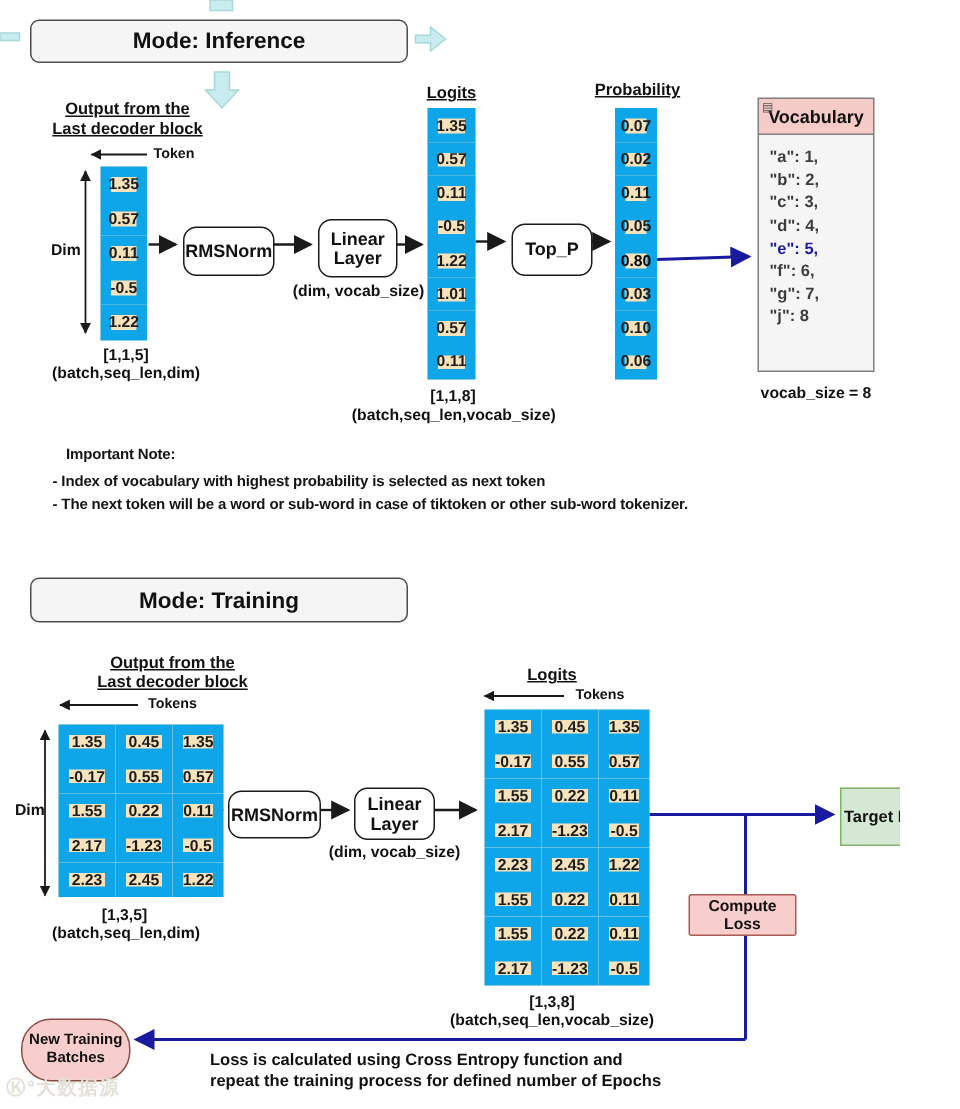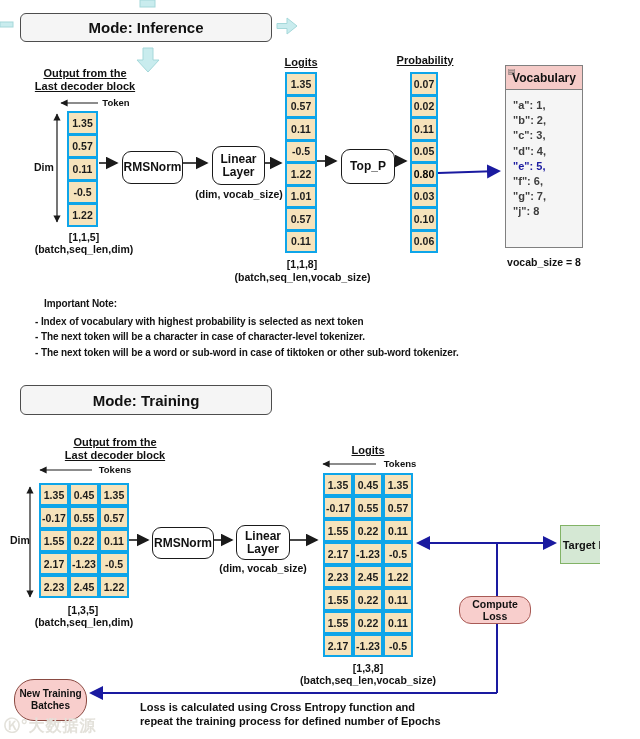--- a/index.html
+++ b/index.html
@@ -7,41 +7,41 @@
           font-family:"Liberation Sans","DejaVu Sans",sans-serif;color:#111;}
   .abs{position:absolute;}
   .ctr{display:flex;align-items:center;justify-content:center;text-align:center;}
   .overlay{position:absolute;left:0;top:0;pointer-events:none;}
   .flow{stroke:#1a1a1a;stroke-width:1.6;}
   .axis{stroke:#1a1a1a;stroke-width:1.2;}
   .blue{stroke:#1a1aa0;stroke-width:2;}
   .cy{fill:#c9ecee;stroke:#a5d8da;stroke-width:1;}
   .modebox{background:#f5f5f5;border:1.5px solid #4d4d4d;border-radius:6px;font-weight:bold;font-size:15px;}
   .wbox{background:#fff;border:1.6px solid #1a1a1a;border-radius:9px;font-weight:bold;font-size:12px;line-height:13px;}
-  .cell{background:#f6e3bb;border:2px solid #0ea5e9;color:#1c1c1c;font-weight:bold;font-size:10.5px;
+  .cell{background:#f6e3bb;border:7px solid #0ea5e9;color:#1c1c1c;font-weight:bold;font-size:10.5px;
         display:flex;align-items:center;justify-content:center;box-sizing:border-box;}
   .vcol{display:flex;flex-direction:column;}
   .vcol .cell + .cell{margin-top:-1px;}
   .c24 .cell{height:24px;} .c235 .cell{height:23.5px;}
   .grid3{display:grid;grid-template-columns:repeat(3,1fr);}
   .grid3 .cell{height:23px;}
   .cell.hl{font-weight:800;color:#000;}
   .lbl{font-size:10.5px;font-weight:bold;color:#111;text-align:center;}
   .h11{font-size:11px;font-weight:bold;line-height:12.5px;text-decoration:underline;}
   .axislbl{background:#fff;font-size:9.5px;font-weight:bold;margin-left:32px;}
   .vocabbox{background:#f5f5f5;border:1.2px solid #808080;}
   .vocabhdr{background:#f5cbc8;border-bottom:1.2px solid #808080;font-weight:bold;font-size:12px;}
   .ventry{display:block;font-size:11px;font-weight:700;color:#3d3d3d;line-height:15.2px;white-space:nowrap;}
   .ventry.sel{color:#1a1aa0;font-weight:800;}
-  .pinkbox{background:#f8cecc;border:1.5px solid #a85a55;border-radius:12px;font-weight:bold;}
+  .pinkbox{background:#f8cecc;border:1.5px solid #a85a55;border-radius:2px;font-weight:bold;}
   .greenbox{background:#d5e8d4;border:1.5px solid #82b366;border-radius:0;font-weight:bold;font-size:11px;}
   .notes{font-size:10px;font-weight:bold;letter-spacing:-0.1px;line-height:15.5px;color:#141414;}
   .wm{color:#c6c6c6;font-size:19px;letter-spacing:1px;white-space:nowrap;display:flex;align-items:center;gap:6px;}
   .wmicon{width:22px;height:22px;border-radius:50%;background:linear-gradient(135deg,#c2c2c2 0%,#adadad 60%,#bdbdbd 100%);flex:none;}
-  .cornerwm{color:#e3e1da;font-size:16px;font-weight:bold;letter-spacing:1px;white-space:nowrap;}
+  .cornerwm{color:#e3e1da;font-size:13px;font-weight:bold;letter-spacing:1px;white-space:nowrap;}
   .vicon{font-size:8px;color:#555;line-height:8px;}
 </style>
 </head>
 <body>
 
 <div class="canvas">
 
   <svg class="overlay" width="640" height="739">
     <defs>
       <marker id="mB" markerWidth="9" markerHeight="9" refX="7" refY="4" orient="auto-start-reverse">
@@ -151,21 +151,20 @@
       <span class="ventry">"f": 6,</span>
       <span class="ventry">"g": 7,</span>
       <span class="ventry">"j": 8</span>
     </div>
   </div>
   <div class="abs lbl ctr" style="left:500px;top:256px;width:88px">vocab_size = 8</div>
 
   <div class="abs notes" style="left:35px;top:296px;width:560px">
     <div style="padding-left:9px;margin-bottom:2px">Important Note:</div>
     <div>- Index of vocabulary with highest probability is selected as next token</div>
-    <div>- The next token will be a character in case of character-level tokenizer.</div>
     <div>- The next token will be a word or sub-word in case of tiktoken or other sub-word tokenizer.</div>
   </div>
 
   <div class="abs modebox ctr" style="left:20px;top:385px;width:250px;height:28px">Mode: Training</div>
 
   <div class="abs h11" style="left:44px;top:436px;width:142px;text-align:center">
     <div>Output from the</div>
     <div>Last decoder block</div>
   </div>
 

